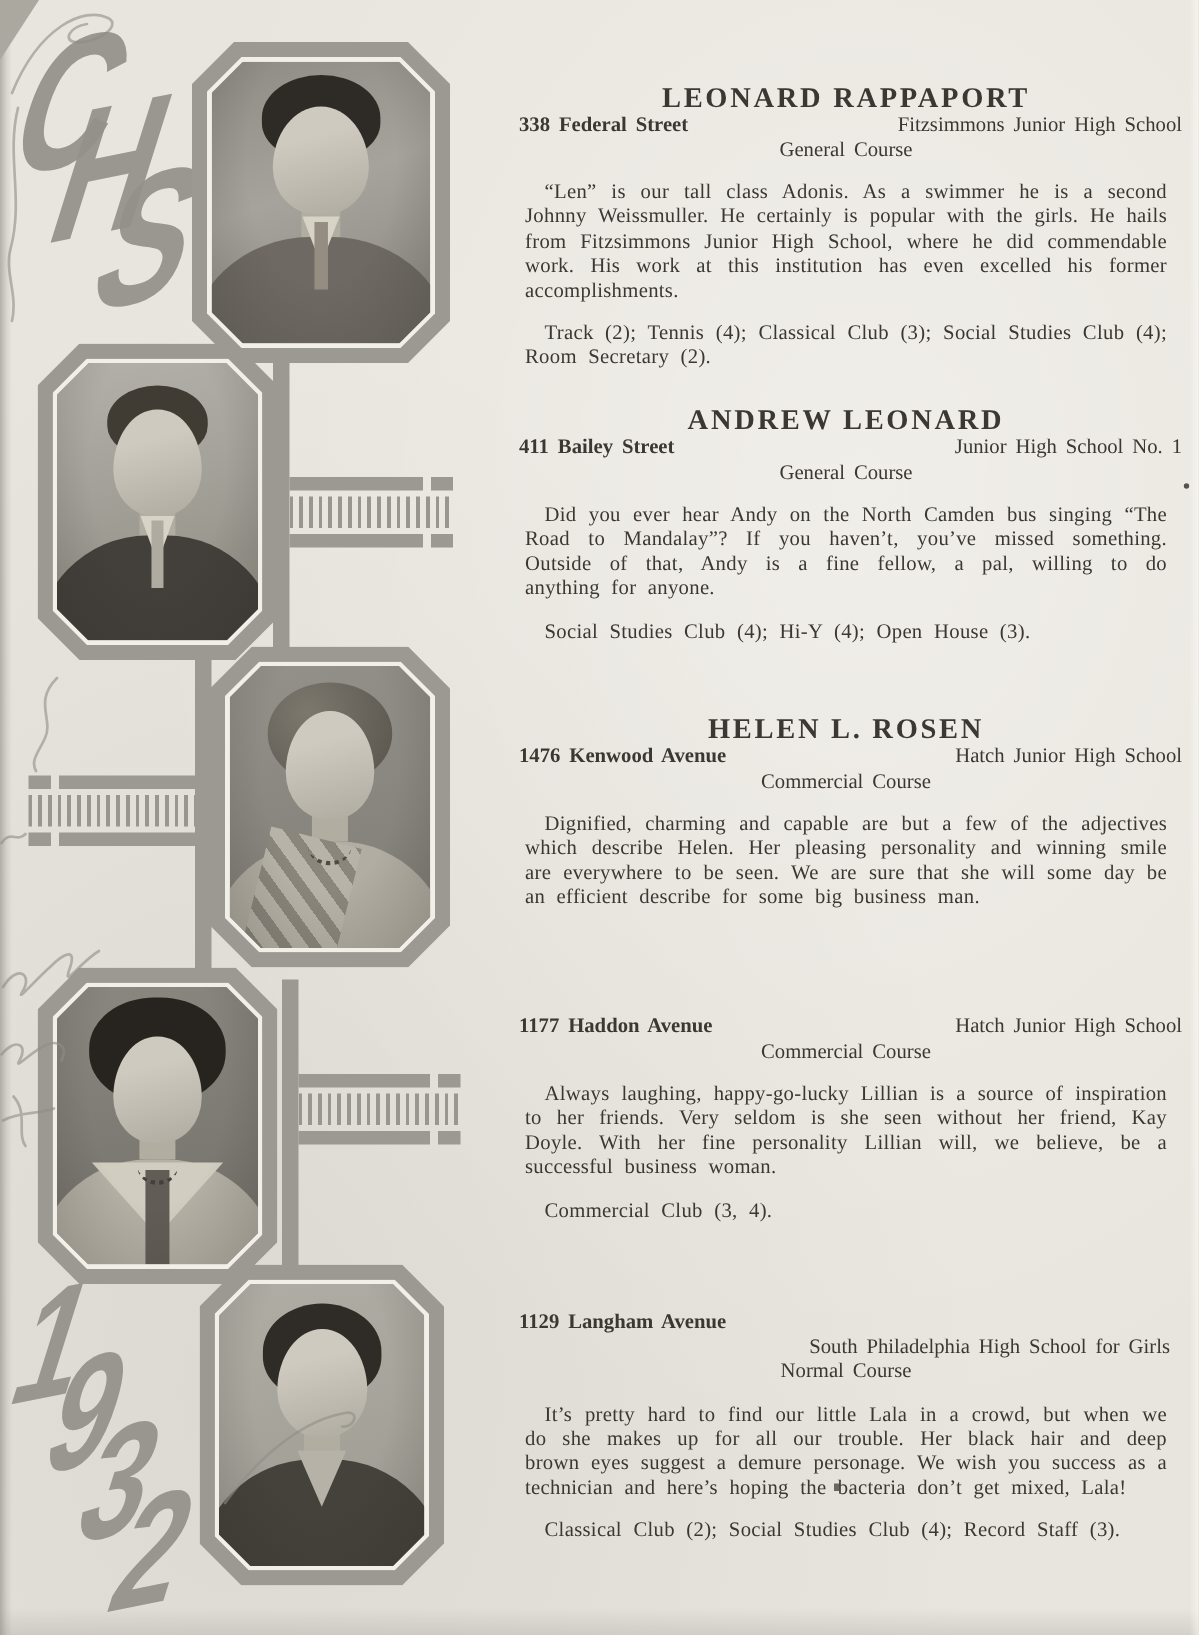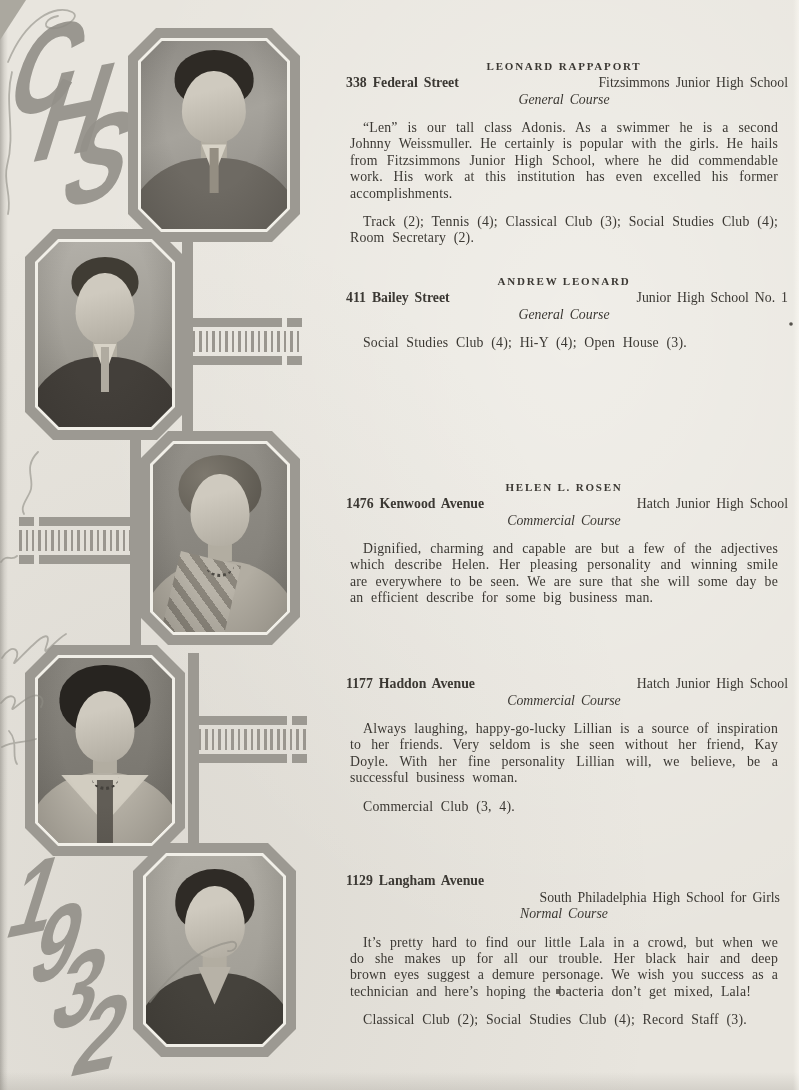--- a/index.html
+++ b/index.html
@@ -93,26 +93,26 @@
   .bar-c{left:199px;top:716px;width:108px;}
   .bar-solid{height:9px;background:#9c9992;}
   .cap-right .bar-solid{background:linear-gradient(90deg,#9c9992 0,#9c9992 calc(100% - 20px),transparent calc(100% - 20px),transparent calc(100% - 15px),#9c9992 calc(100% - 15px));}
   .cap-left .bar-solid{background:linear-gradient(270deg,#9c9992 0,#9c9992 calc(100% - 20px),transparent calc(100% - 20px),transparent calc(100% - 15px),#9c9992 calc(100% - 15px));}
   .bar-stripes{height:21px;margin:4px 0;
     background:repeating-linear-gradient(90deg,#9a968f 0 2.5px,transparent 2.5px 6.5px);}
 
   
   .entry{position:absolute;left:338px;width:452px;}
   .e1{top:57px;} .e2{top:272px;} .e3{top:478px;} .e4{top:676px;} .e5{top:873px;}
-  .name{margin:0;text-align:center;font-size:11px;font-weight:700;letter-spacing:1.8px;line-height:18px;}
+  .name{margin:0;text-align:center;font-size:19px;font-weight:700;letter-spacing:1.8px;line-height:18px;}
   .addr-row{display:flex;justify-content:space-between;font-size:13.8px;line-height:16.5px;word-spacing:2.5px;}
   .addr{padding-left:8px;white-space:nowrap;font-weight:bold;}
   .school{padding-right:2px;white-space:nowrap;}
   .school-line{font-size:13.8px;line-height:16.5px;text-align:right;padding-right:10px;word-spacing:2.5px;}
-  .course{text-align:center;font-size:13.8px;line-height:16.5px;word-spacing:2.5px;font-style:italic;}
+  .course{text-align:center;font-size:13.8px;line-height:16.5px;word-spacing:2.5px;}
   .body-text,.acts{margin:12px;font-size:13.8px;line-height:16.4px;text-align:justify;
     text-indent:13px;word-spacing:4px;letter-spacing:.2px;}
 
   
   .hand{position:absolute;left:0;top:0;pointer-events:none;}
 </style>
 </head>
 <body>
 
 <div class="edge-left"></div>
@@ -230,20 +230,21 @@
   <p class="acts">Track (2); Tennis (4); Classical Club (3); Social Studies Club (4); Room Secretary (2).</p>
 </section>
 
 <section class="entry e2">
   <h2 class="name">ANDREW LEONARD</h2>
   <div class="addr-row">
     <span class="addr">411 Bailey Street</span>
     <span class="school">Junior High School No. 1</span>
   </div>
   <div class="course">General Course</div>
+  <p class="body-text">Did you ever hear Andy on the North Camden bus singing “The Road to Mandalay”? If you haven’t, you’ve missed something. Outside of that, Andy is a fine fellow, a pal, willing to do anything for anyone.</p>
   <p class="acts">Social Studies Club (4); Hi-Y (4); Open House (3).</p>
 </section>
 
 <section class="entry e3">
   <h2 class="name">HELEN L. ROSEN</h2>
   <div class="addr-row">
     <span class="addr">1476 Kenwood Avenue</span>
     <span class="school">Hatch Junior High School</span>
   </div>
   <div class="course">Commercial Course</div>

